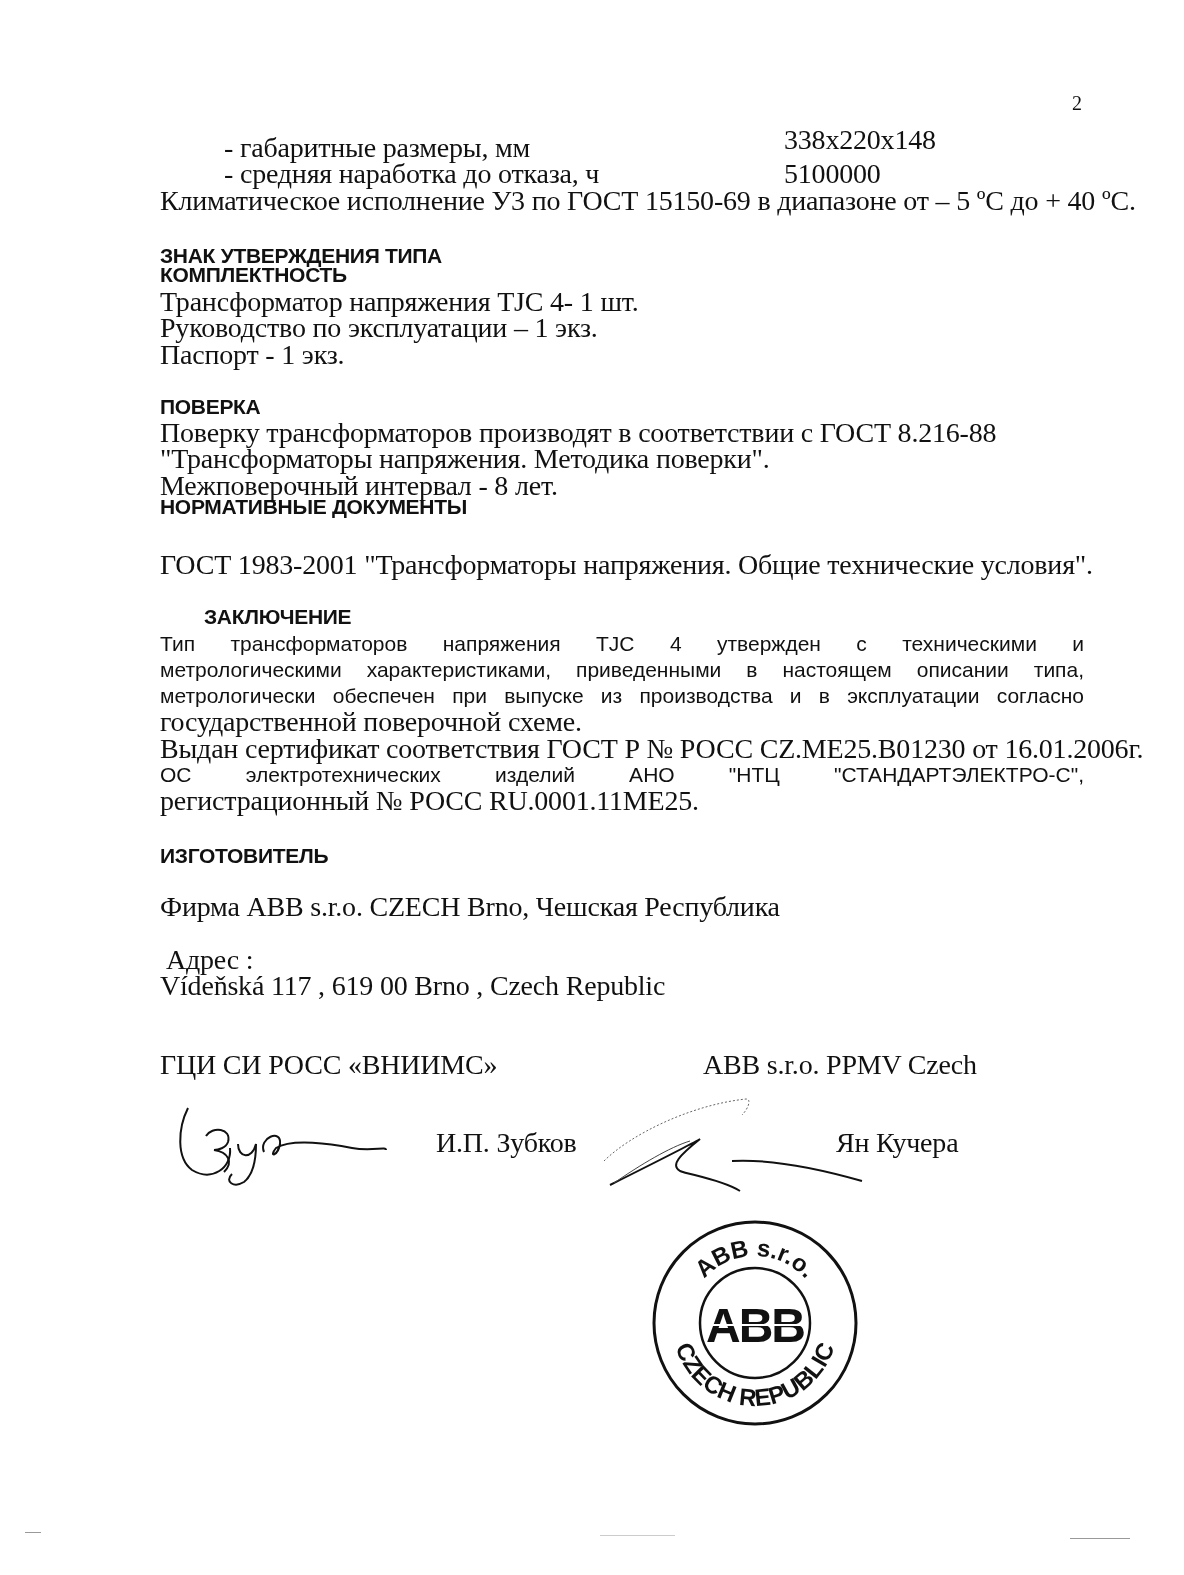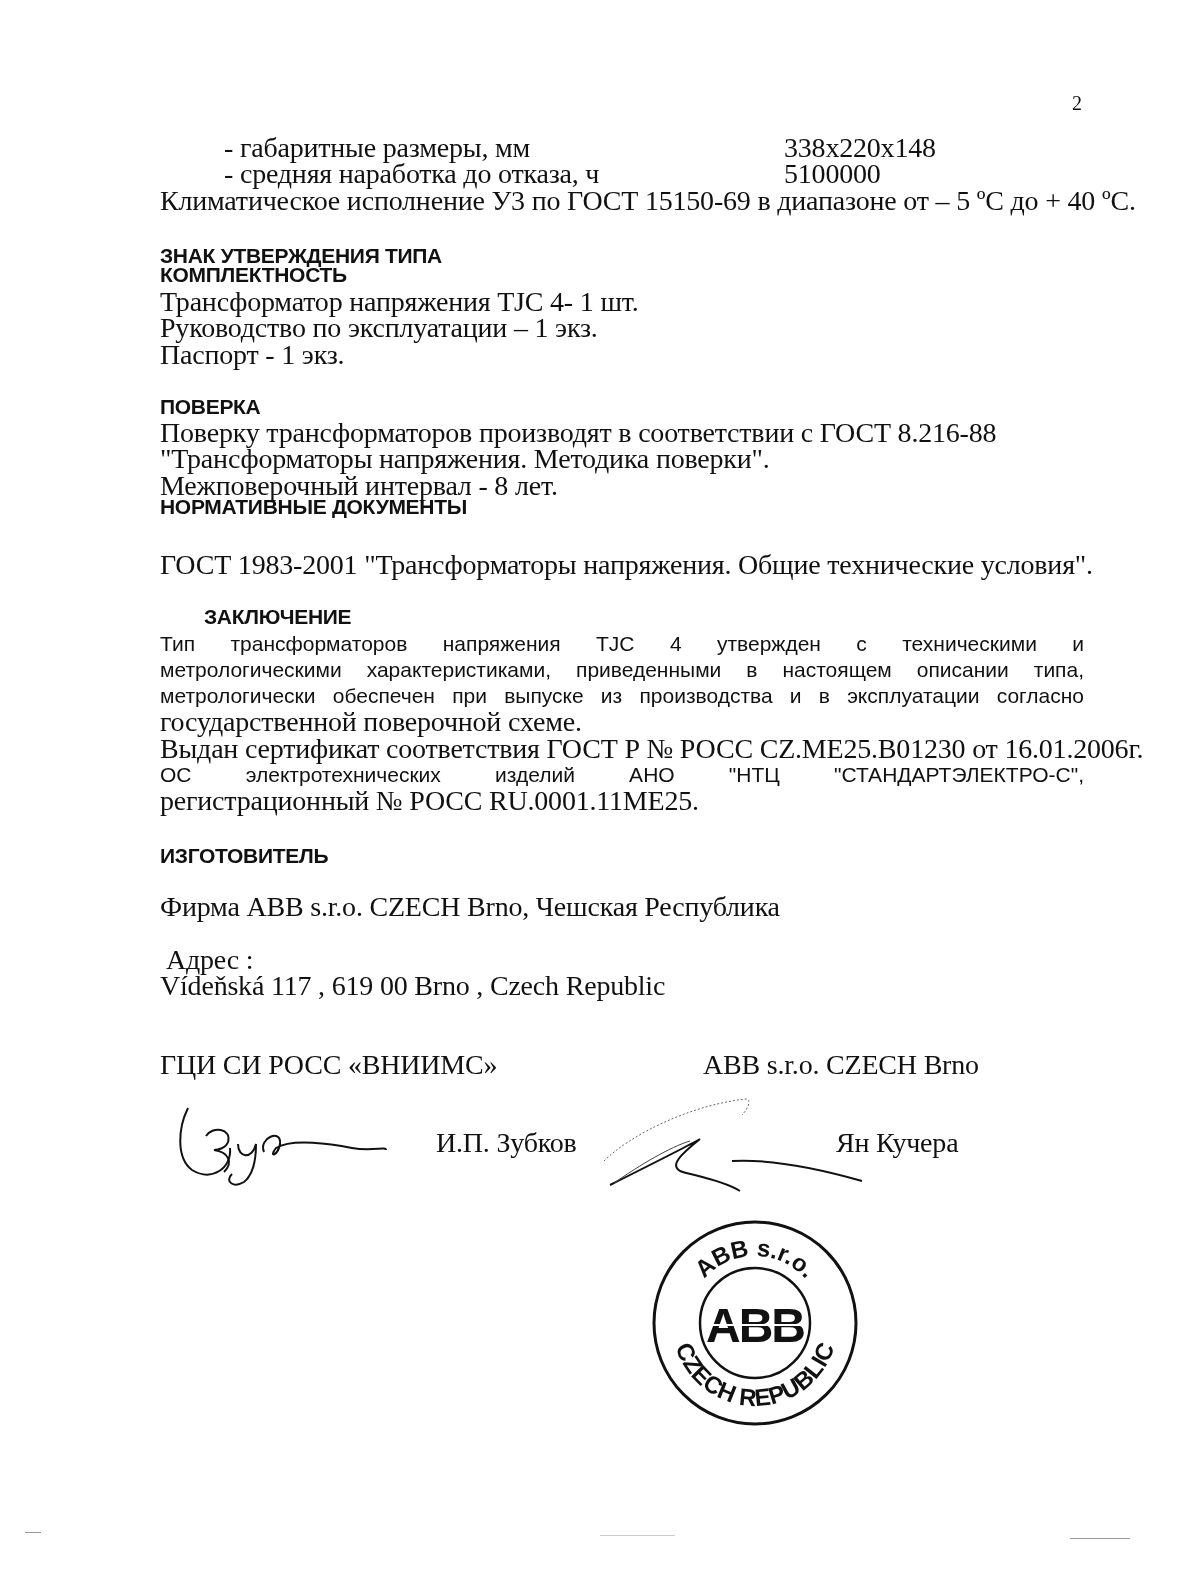--- a/index.html
+++ b/index.html
@@ -13,21 +13,21 @@
   .sig { position:absolute; }
   .stamp { position:absolute; left:650px; top:1218px; width:210px; height:210px; }
   .noise { position:absolute; height:1px; background:#999; }
 </style>
 </head>
 <body>
 
 <div class="page-num">2</div>
 
 <div class="t" style="left:224px;top:136px;">- габаритные размеры, мм</div>
-<div class="t" style="left:784px;top:136px;">338x220x148</div>
+<div class="t" style="left:784px;top:128px;">338x220x148</div>
 <div class="t" style="left:224px;top:162px;">- средняя наработка до отказа, ч</div>
 <div class="t" style="left:784px;top:162px;">5100000</div>
 <div class="t" style="left:160px;top:189px;">Климатическое исполнение У3 по ГОСТ 15150-69 в диапазоне от – 5 ºС до + 40 ºС.</div>
 
 <div class="h" style="left:160px;top:245px;">ЗНАК УТВЕРЖДЕНИЯ ТИПА</div>
 <div class="h" style="left:160px;top:264px;">КОМПЛЕКТНОСТЬ</div>
 <div class="t" style="left:160px;top:290px;">Трансформатор напряжения TJC 4- 1 шт.</div>
 <div class="t" style="left:160px;top:316px;">Руководство по эксплуатации – 1 экз.</div>
 <div class="t" style="left:160px;top:343px;">Паспорт  - 1 экз.</div>
 
@@ -47,21 +47,21 @@
 <div class="t" style="left:160px;top:737px;">Выдан сертификат соответствия ГОСТ Р  № РОСС CZ.ME25.B01230 от 16.01.2006г.</div>
 <div class="just" style="top:763px;">ОС электротехнических изделий АНО "НТЦ "СТАНДАРТЭЛЕКТРО-С",</div>
 <div class="t" style="left:160px;top:789px;">регистрационный № РОСС RU.0001.11ME25.</div>
 
 <div class="h" style="left:160px;top:845px;">ИЗГОТОВИТЕЛЬ</div>
 <div class="t" style="left:160px;top:895px;">Фирма ABB s.r.o. CZECH Brno, Чешская Республика</div>
 <div class="t" style="left:166px;top:948px;">Адрес :</div>
 <div class="t" style="left:160px;top:974px;">Vídeňská 117 , 619 00 Brno , Czech Republic</div>
 
 <div class="t" style="left:160px;top:1053px;">ГЦИ СИ РОСС «ВНИИМС»</div>
-<div class="t" style="left:703px;top:1053px;">ABB s.r.o. CZECH Brno</div>
+<div class="t" style="left:703px;top:1053px;">ABB s.r.o. PPMV Czech</div>
 
 <svg class="sig" style="left:172px;top:1098px;" width="230" height="90" viewBox="0 0 230 90">
   <path d="M16 10 C6 30,4 60,20 72 C40 84,60 70,58 50" fill="none" stroke="#111" stroke-width="2"></path>
   <path d="M34 38 C40 28,60 30,56 44 C54 50,46 52,42 52 C56 54,62 64,52 74" fill="none" stroke="#111" stroke-width="2"></path>
   <path d="M66 46 C66 60,80 62,84 46 C84 60,82 76,72 84 C62 90,52 84,60 76" fill="none" stroke="#111" stroke-width="2"></path>
   <path d="M92 54 C86 40,110 30,108 46 C106 58,96 60,104 50 C120 40,160 46,180 50 C200 54,214 48,214 52" fill="none" stroke="#111" stroke-width="2"></path>
 </svg>
 <div class="t" style="left:436px;top:1131px;">И.П. Зубков</div>
 
 <svg class="sig" style="left:600px;top:1095px;" width="270" height="100" viewBox="0 0 270 100">

